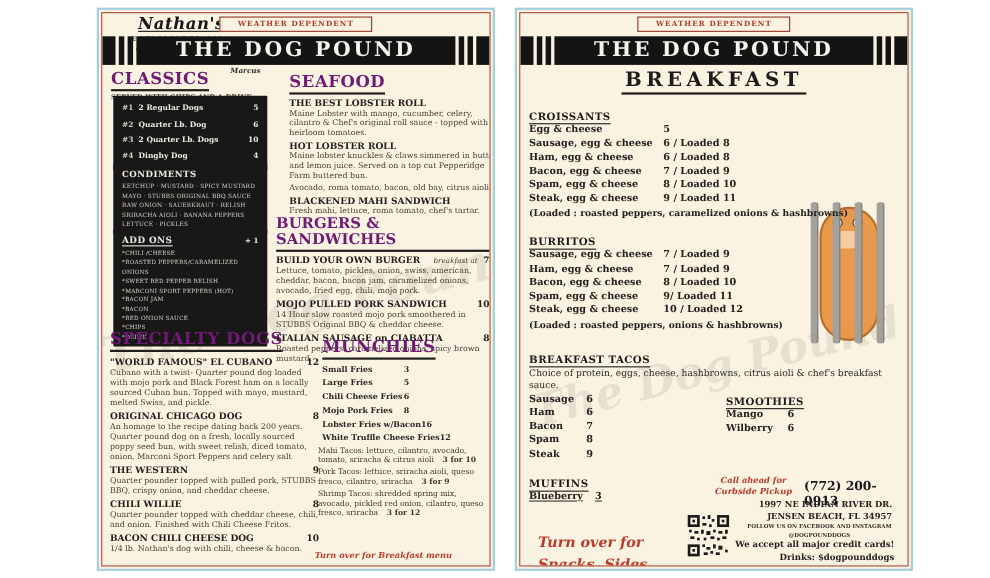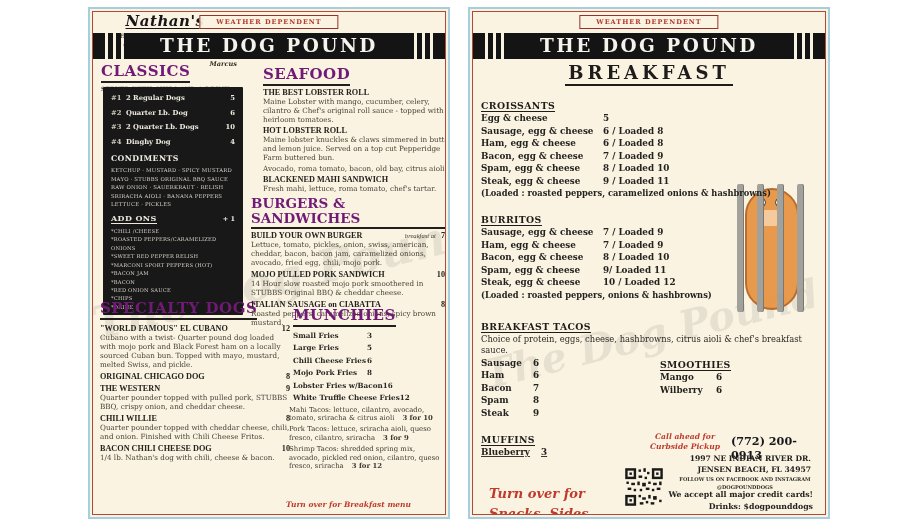--- a/index.html
+++ b/index.html
@@ -19,21 +19,21 @@
   .tb-thin{width:5px;background:#141414;}
   .tb-main{flex:1;background:#141414;color:#f5f3ec;text-align:center;font-weight:bold;
            font-size:18.5px;letter-spacing:2.5px;line-height:26px;}
   
   section{position:absolute;z-index:2;}
   .sec-heading{display:inline-block;margin:0;font-size:15px;font-weight:bold;color:#701a75;
                letter-spacing:.5px;border-bottom:2px solid #201f1d;line-height:1.1;padding-bottom:1px;}
   .black-box{position:absolute;z-index:2;background:#181818;color:#ece9df;border-radius:1px;}
   .desc{font-size:7.2px;line-height:1.25;color:#474238;}
   .item-head{display:flex;justify-content:space-between;align-items:baseline;font-weight:bold;
-             font-size:8.2px;color:#23221f;margin-top:2px;font-family:Liberation Serif, serif;}
+             font-size:8.2px;color:#23221f;margin-top:2px;}
   .price-note{font-style:italic;font-weight:normal;font-size:6.6px;margin-right:5px;color:#474238;}
   .red-italic{color:#bf3a2b;font-weight:bold;font-style:italic;}
   .watermark{position:absolute;z-index:1;font-style:italic;font-weight:bold;
              color:rgba(60,60,52,.10);transform:rotate(-14deg);white-space:nowrap;pointer-events:none;}
   .wm-left{font-size:46px;left:-6px;top:238px;}
   .wm-right{font-size:40px;left:6px;top:298px;}
   
   #lp-classics{left:8px;top:49px;}
   .classics-sub{margin-top:3px;font-size:5.8px;font-weight:bold;letter-spacing:.3px;color:#35322b;}
   #lp-classics-box{left:10px;top:75px;width:124px;padding:7px 8px 3px;}
@@ -192,20 +192,21 @@
           <div class="item-head">
             <span>"WORLD FAMOUS" EL CUBANO</span>
             <span>12</span>
           </div>
           <div class="desc">Cubano with a twist- Quarter pound dog loaded with mojo pork and Black Forest ham on a locally sourced Cuban bun. Topped with mayo, mustard, melted Swiss, and pickle.</div>
         </div><div class="menu-item">
           <div class="item-head">
             <span>ORIGINAL CHICAGO DOG</span>
             <span>8</span>
           </div>
+          <div class="desc">An homage to the recipe dating back 200 years. Quarter pound dog on a fresh, locally sourced poppy seed bun, with sweet relish, diced tomato, onion, Marconi Sport Peppers and celery salt</div>
         </div><div class="menu-item">
           <div class="item-head">
             <span>THE WESTERN</span>
             <span>9</span>
           </div>
           <div class="desc">Quarter pounder topped with pulled pork, STUBBS BBQ, crispy onion, and cheddar cheese.</div>
         </div><div class="menu-item">
           <div class="item-head">
             <span>CHILI WILLIE</span>
             <span>8</span>

